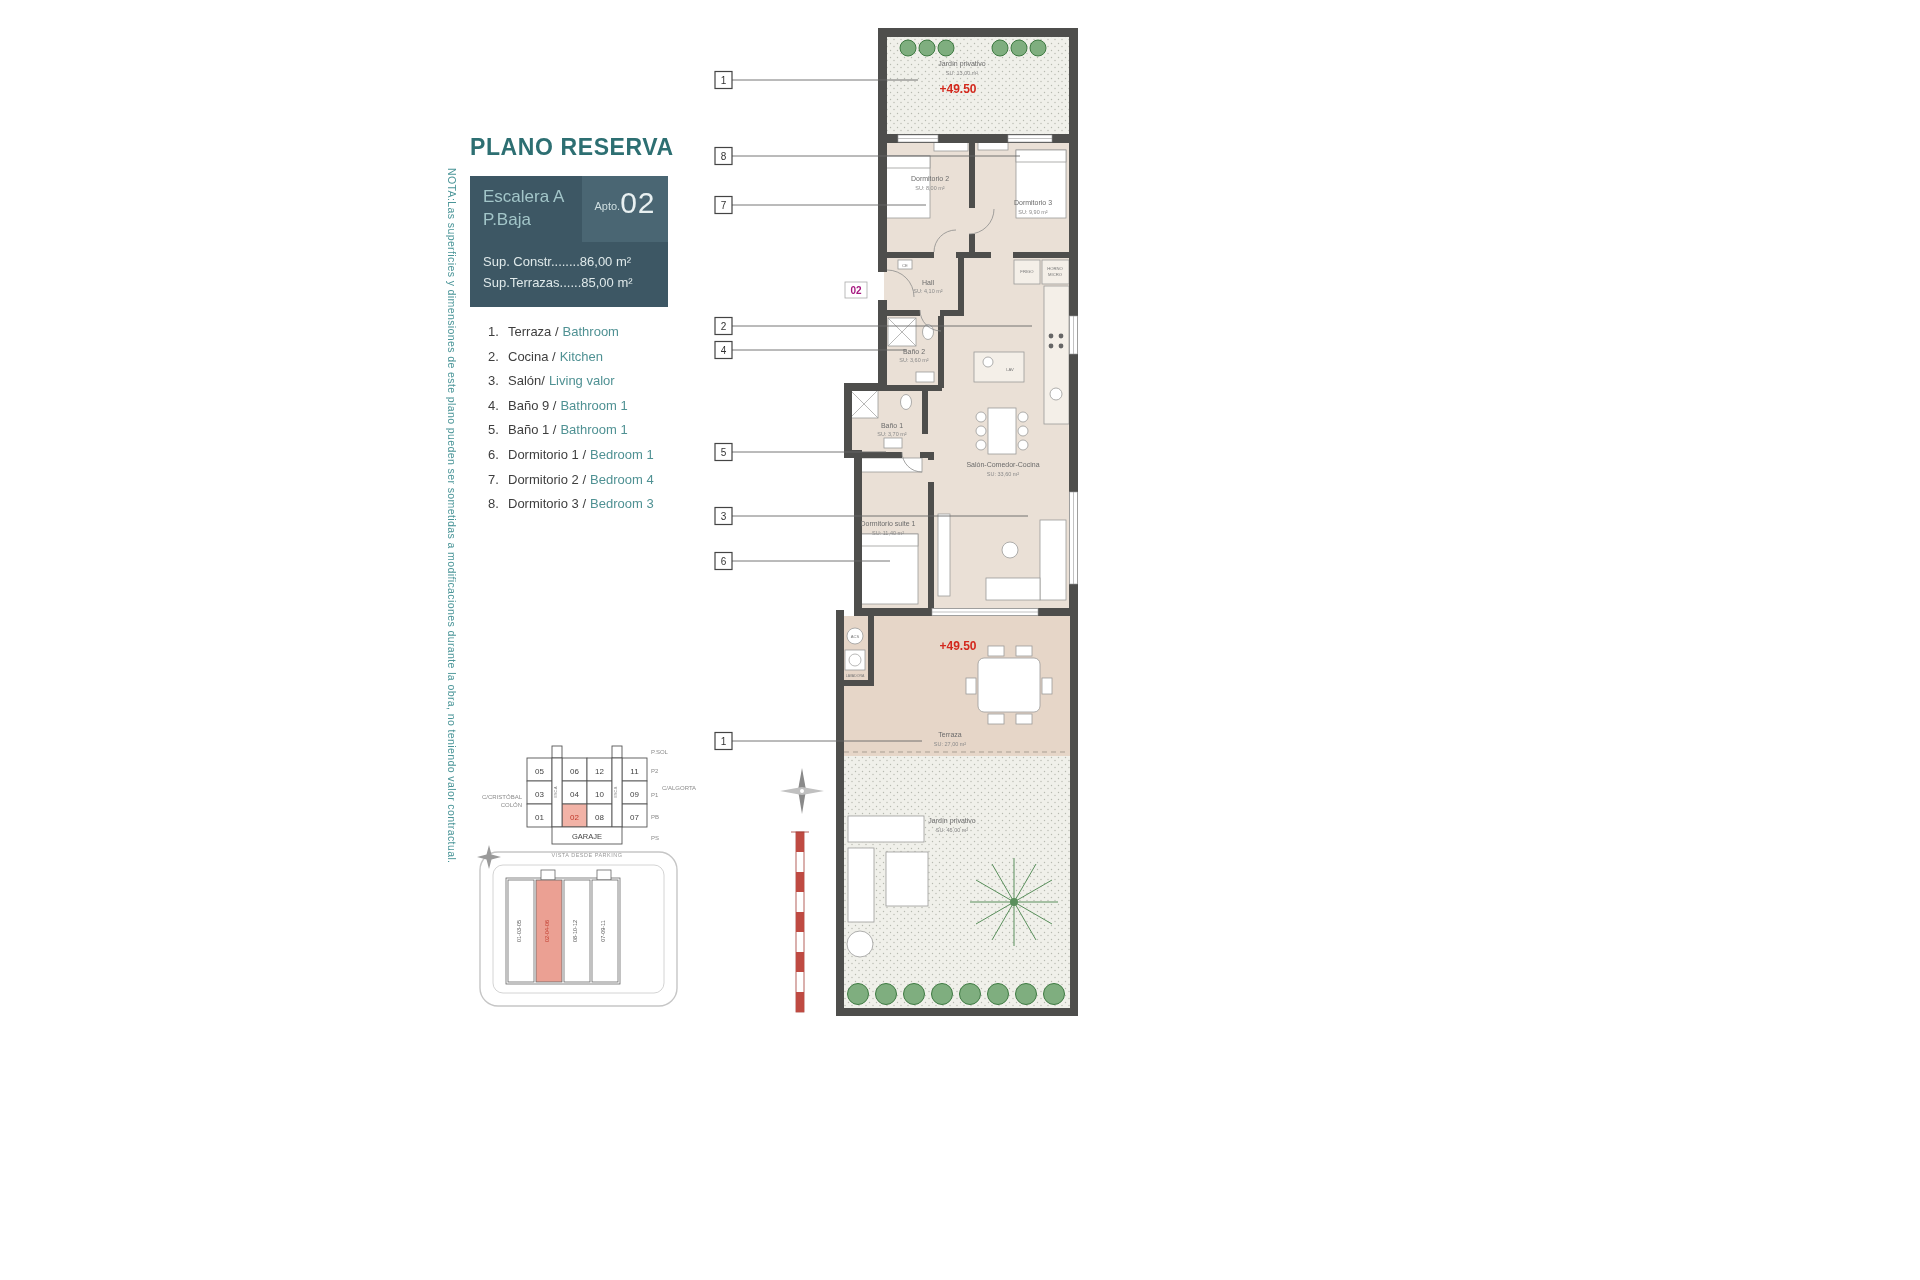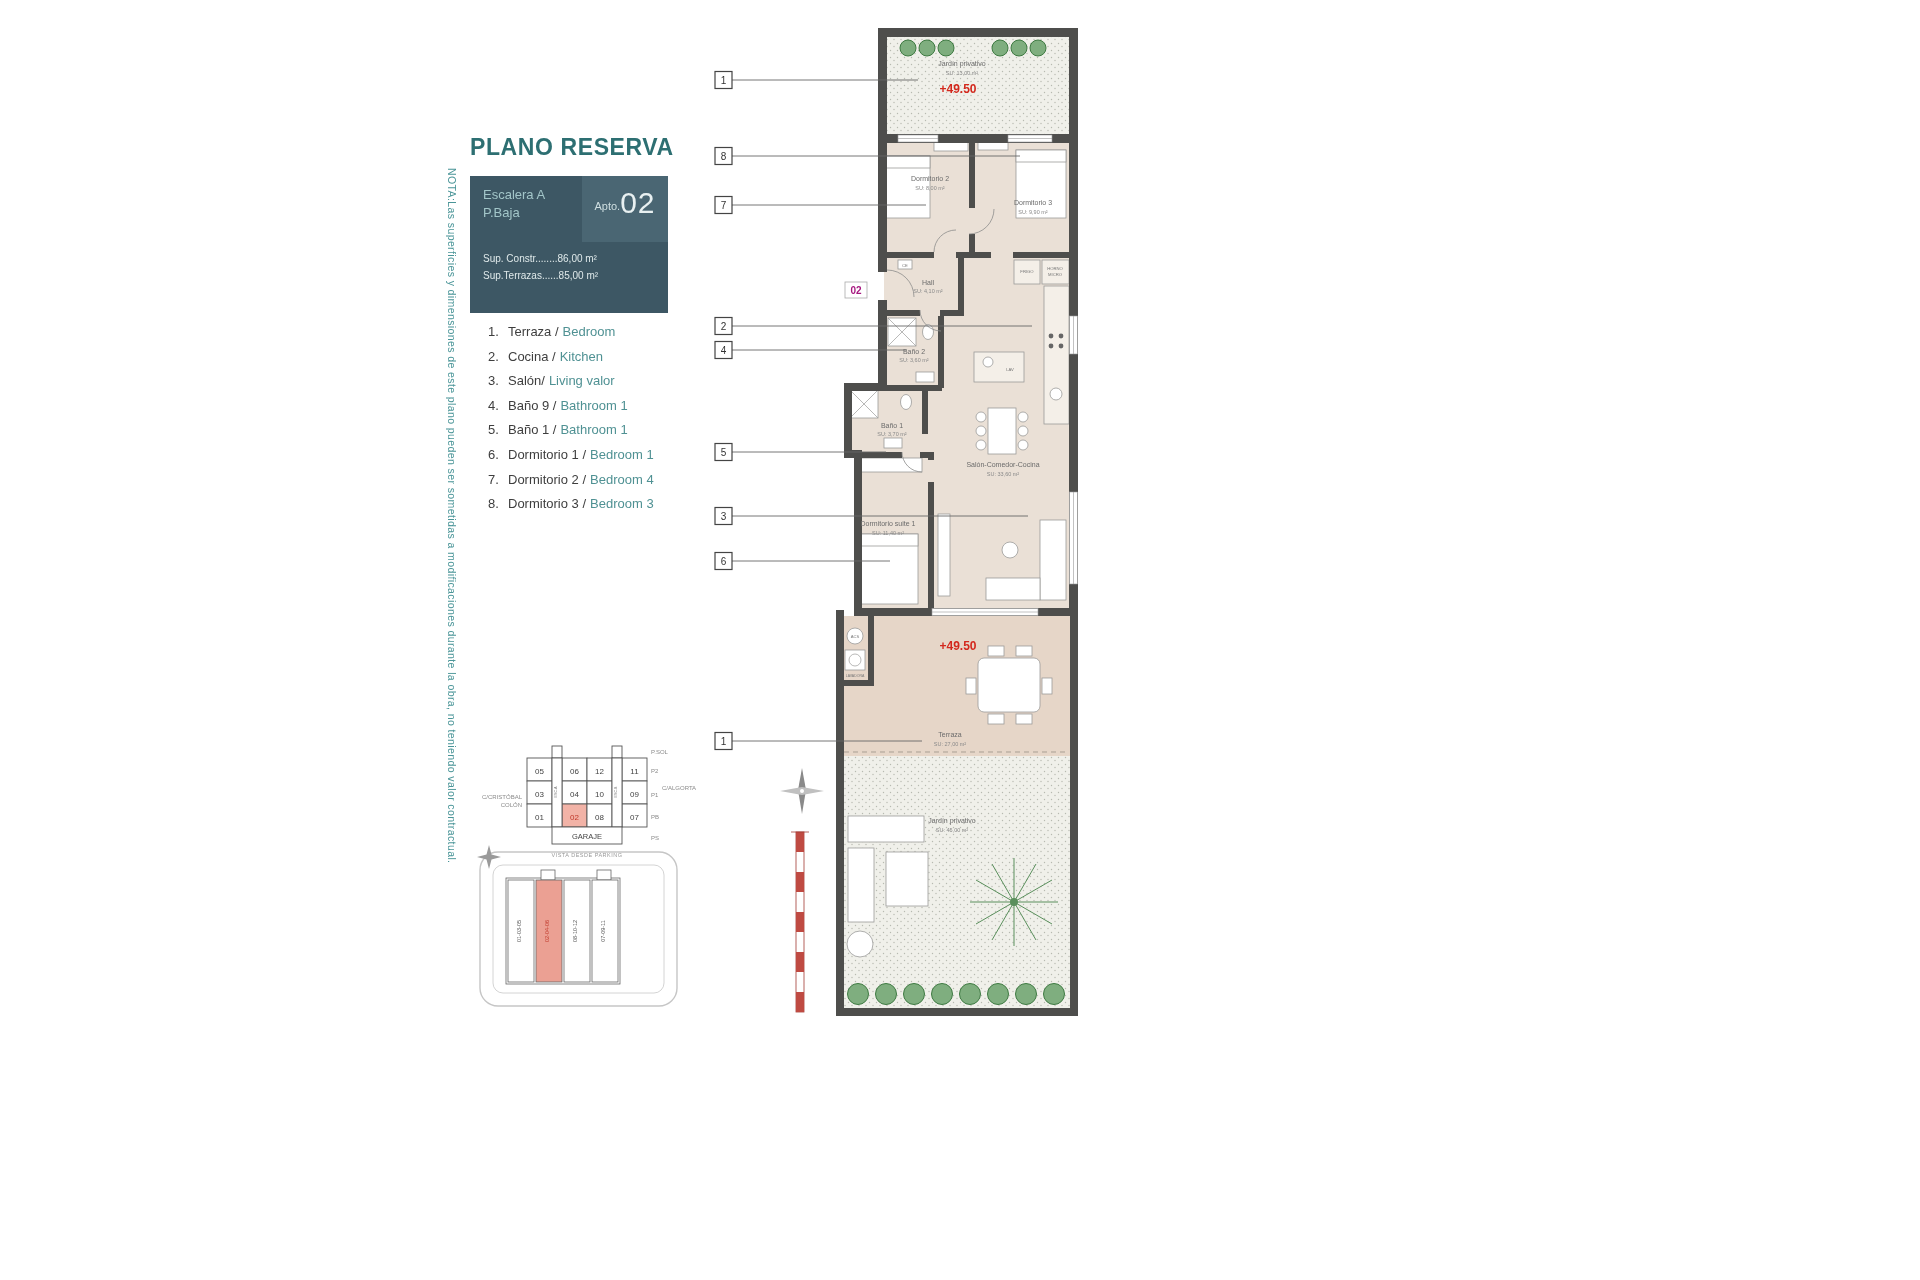--- a/index.html
+++ b/index.html
@@ -4,25 +4,25 @@
 <style>
   html,body{margin:0;padding:0;background:#fff}
   .canvas{position:relative;width:1920px;height:1280px;background:#fff;overflow:hidden;
           font-family:"Liberation Sans",sans-serif;color:#3e3e3e}
   .vnote{position:absolute;left:446px;top:168px;writing-mode:vertical-rl;white-space:nowrap;
          font-size:10.5px;letter-spacing:.4px;color:#4a9598}
   .title{position:absolute;left:470px;top:134px;font-size:23px;font-weight:bold;
          color:#2d6f72;letter-spacing:.6px}
   .infobox{position:absolute;left:470px;top:176px;width:198px;background:#3d5764}
   .ib-top{display:flex;height:66px}
-  .ib-names{flex:1;padding:10px 0 0 13px;color:#a3c6c9;font-size:13px;line-height:1.35}
+  .ib-names{flex:1;padding:10px 0 0 13px;color:#a3c6c9;font-size:17px;line-height:1.35}
   .ib-apto{width:86px;background:#4a6673;display:flex;align-items:flex-end;justify-content:center;padding-bottom:24px}
   .ib-apto-label{font-size:11px;color:#cfdfe1;margin-bottom:6px}
   .ib-apto-num{font-size:30px;color:#e8f0f1;line-height:1;letter-spacing:1px}
-  .ib-sup{padding:9px 13px 29px;font-size:10px;line-height:1.65;color:#dfe9ea}
+  .ib-sup{padding:9px 13px 13px;font-size:13px;line-height:1.65;color:#dfe9ea}
   .legend{position:absolute;left:488px;top:320px;font-size:13px;line-height:24.6px}
   .legend .num{display:inline-block;width:20px}
   .legend .es{margin-right:4px}
   .legend .en{color:#4f9193}
   .plan-svg{position:absolute;left:700px;top:20px}
   .mini-svg{position:absolute;left:460px;top:735px}
   svg text{font-family:"Liberation Sans",sans-serif}
   .wall{fill:#4e4e4c}
   .beige{fill:#eae0d6}
   .terr{fill:#e6d6c8}
@@ -73,21 +73,21 @@
         <span class="ib-apto-num">02</span>
       </div>
     </div>
     <div class="ib-sup">
       <div>Sup. Constr........86,00 m²</div>
       <div>Sup.Terrazas......85,00 m²</div>
     </div>
   </div>
 
   <div class="legend">
-    <div><span class="num">1.</span><span class="es">Terraza /</span><span class="en">Bedroom</span></div>
+    <div><span class="num">1.</span><span class="es">Terraza /</span><span class="en">Bathroom</span></div>
     <div><span class="num">2.</span><span class="es">Cocina /</span><span class="en">Kitchen</span></div>
     <div><span class="num">3.</span><span class="es">Salón/</span><span class="en">Living valor</span></div>
     <div><span class="num">4.</span><span class="es">Baño 9 /</span><span class="en">Bathroom 1</span></div>
     <div><span class="num">5.</span><span class="es">Baño 1 /</span><span class="en">Bathroom 1</span></div>
     <div><span class="num">6.</span><span class="es">Dormitorio 1 /</span><span class="en">Bedroom 1</span></div>
     <div><span class="num">7.</span><span class="es">Dormitorio 2 /</span><span class="en">Bedroom 4</span></div>
     <div><span class="num">8.</span><span class="es">Dormitorio 3 /</span><span class="en">Bedroom 3</span></div>
   </div>
 
   <svg class="mini-svg" width="240" height="290" viewBox="460 735 240 290">

